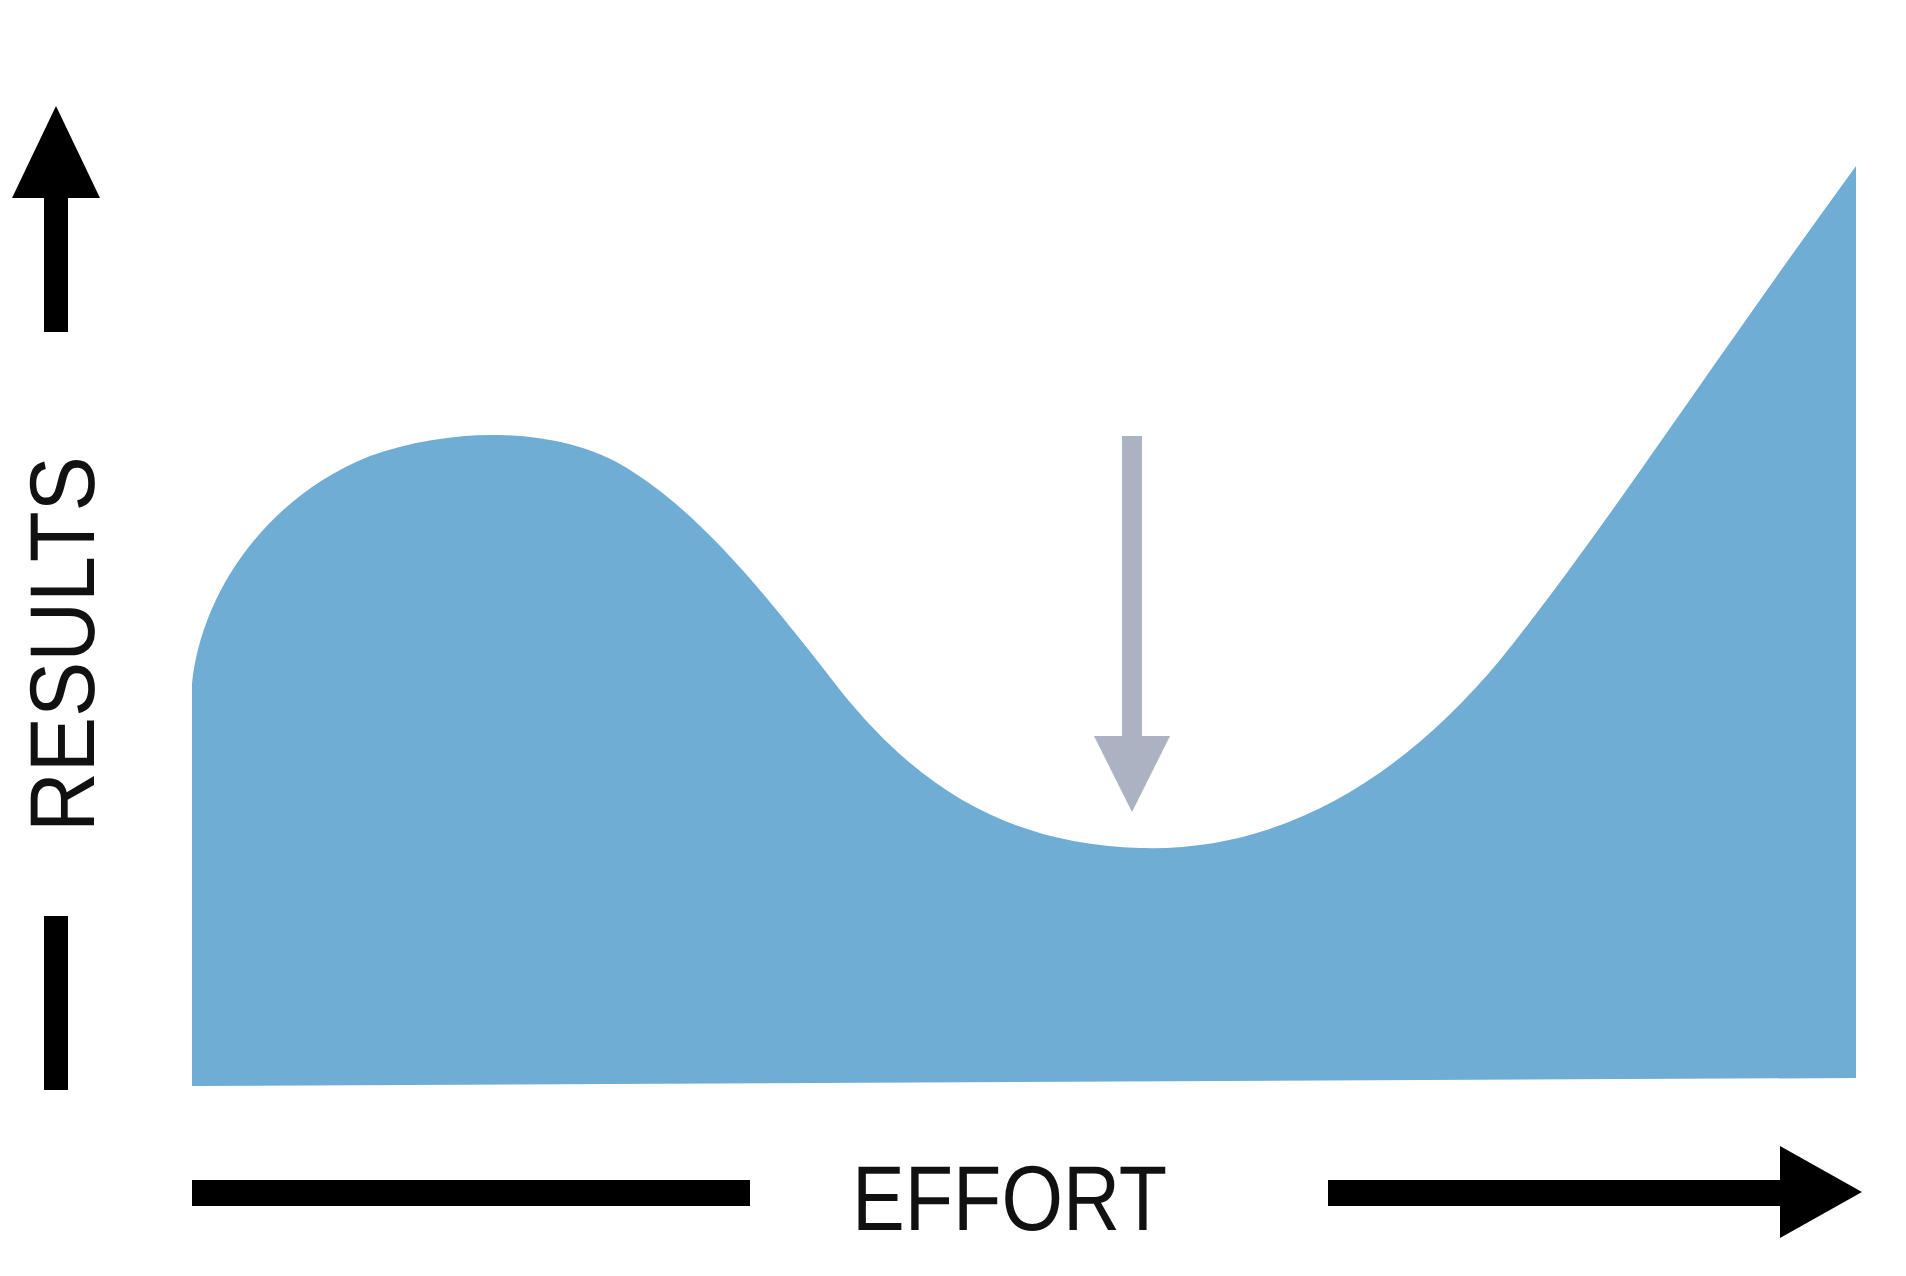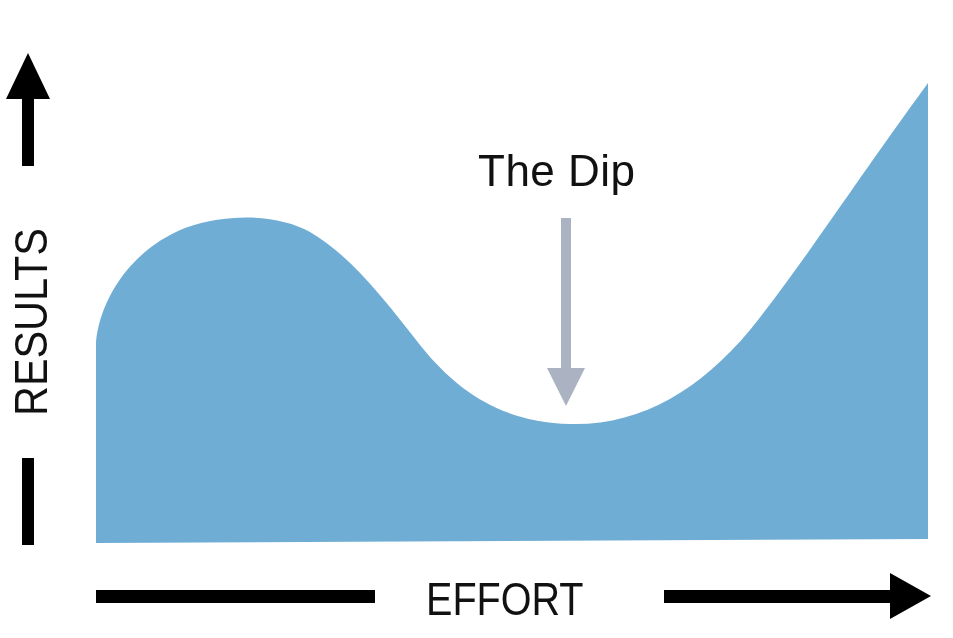--- a/index.html
+++ b/index.html
@@ -39,16 +39,15 @@
       <rect x="664" y="590" width="230" height="13" fill="#000"></rect>
       <polygon points="890,573 931,596 890,619" fill="#000"></polygon>
     </g>
 
     <g>
       <rect x="561" y="218" width="10" height="152" fill="#abb2c2"></rect>
       <polygon points="547,368 585,368 566,406" fill="#abb2c2"></polygon>
     </g>
   </svg>
 
-  <div id="dip-label" class="label">The Dip</div>
   <div id="effort-label" class="label">EFFORT</div>
   <div id="results-label" class="label">RESULTS</div>
 </div>
 
 </body></html>

